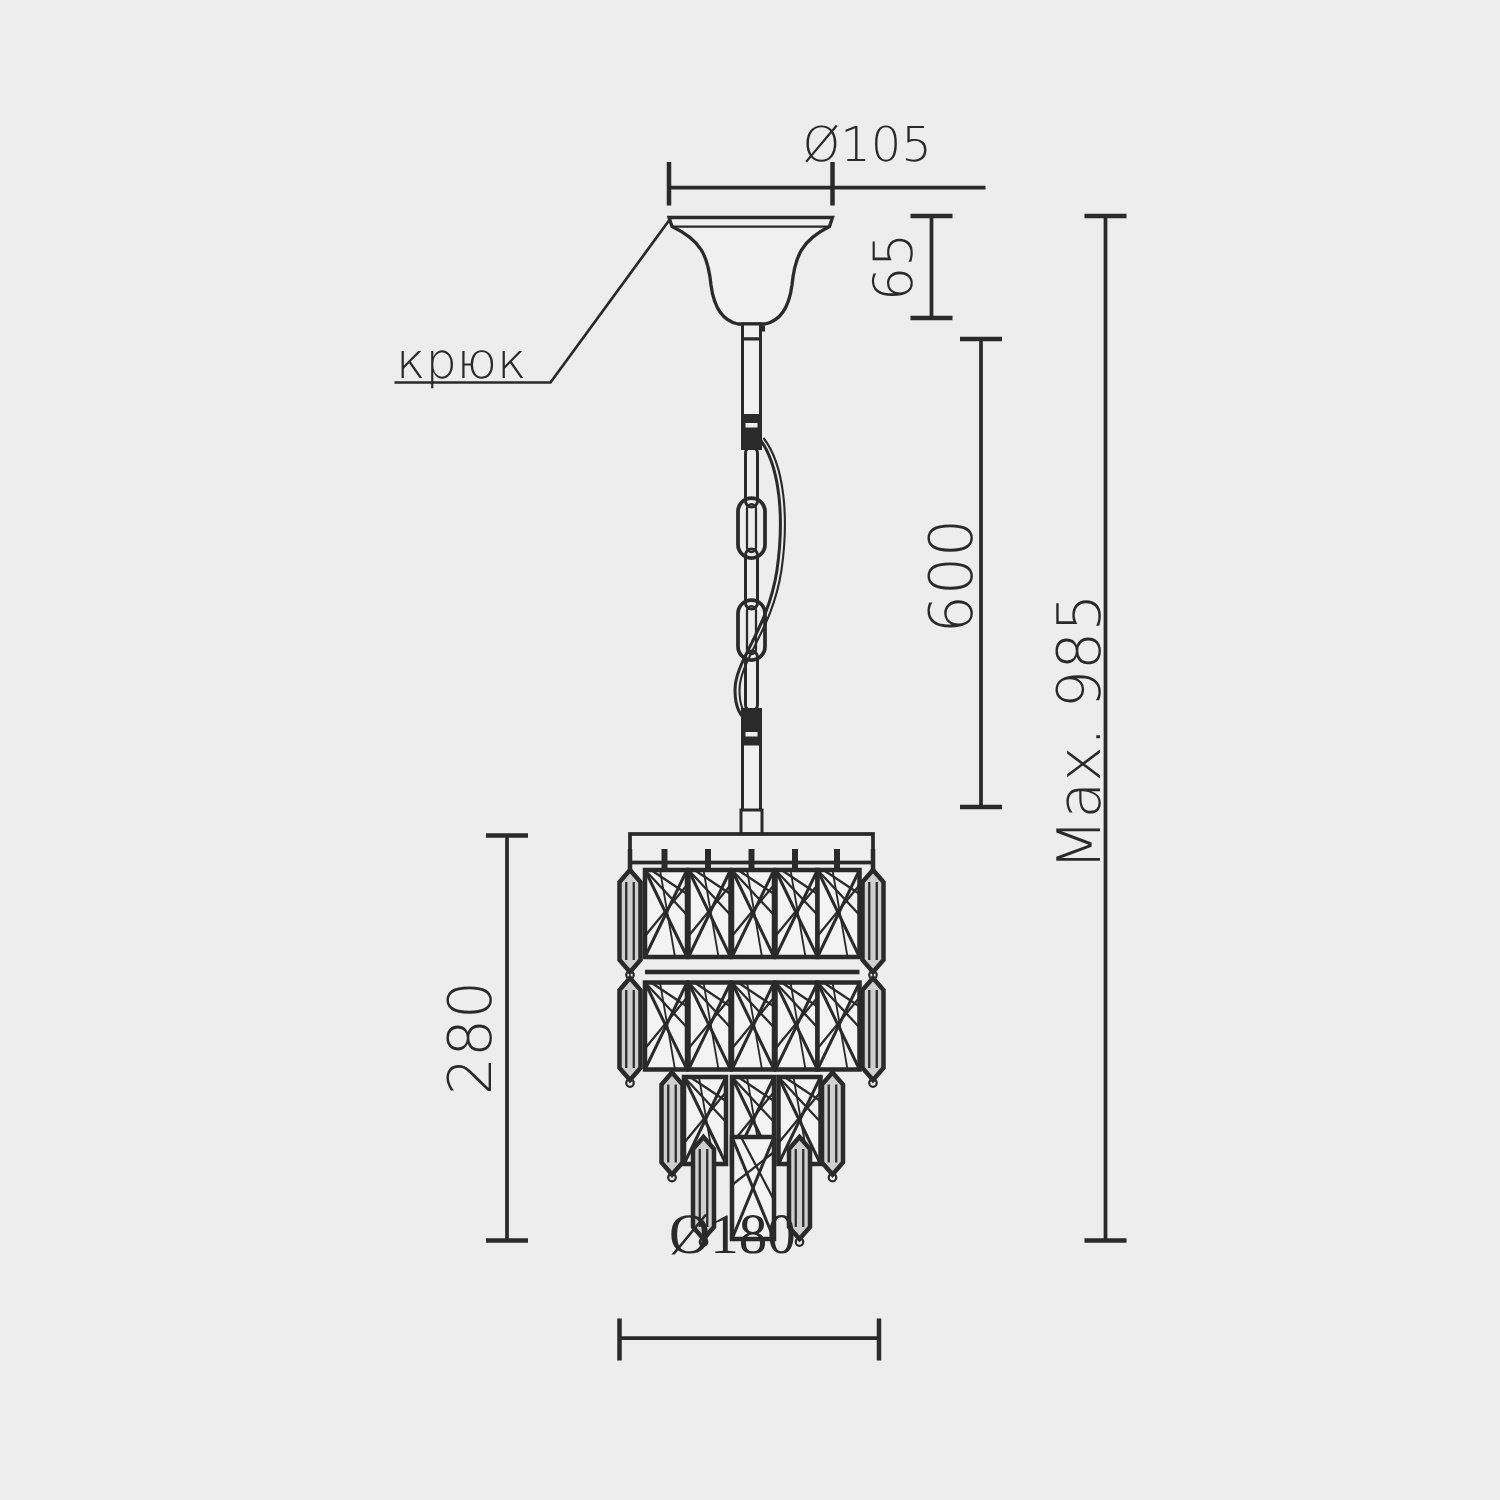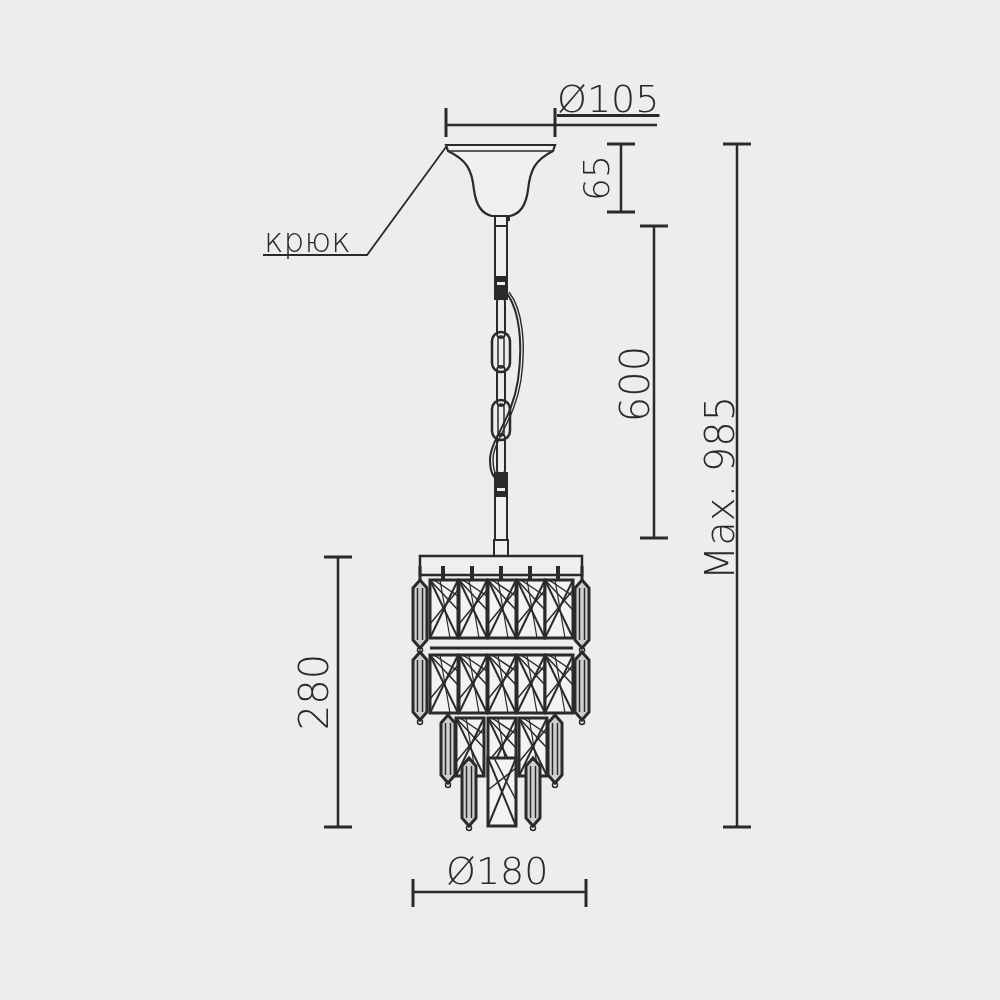--- a/index.html
+++ b/index.html
@@ -147,23 +147,23 @@
 
   <g>
     <line class="ln" x1="737" y1="144" x2="737" y2="827" stroke-width="2.5"></line>
     <line class="ln" x1="723" y1="144" x2="751" y2="144" stroke-width="3"></line>
     <line class="ln" x1="723" y1="827" x2="751" y2="827" stroke-width="3"></line>
   </g>
 </svg>
 
 <div class="lbl" style="left:264px; top:224px; font-size:33px;">крюк</div>
 
-<div class="lbl" style="left:557px; top:80px; font-size:38px;text-decoration:underline;">Ø105</div>
+<div class="lbl" style="left:535px; top:80px; font-size:32px;">Ø105</div>
 
 <div class="lbl rot" style="left:572px; top:160px; width:50px; height:36px; font-size:36px; text-align:center;">65</div>
 
 <div class="lbl rot" style="left:585px; top:364px; width:100px; height:40px; font-size:40px; text-align:center;">600</div>
 
 <div class="lbl rot" style="left:264px; top:672px; width:100px; height:40px; font-size:40px; text-align:center;">280</div>
 
-<div class="lbl" style="left:446px; top:852px; font-size:38px;">Ø180</div>
+<div class="lbl" style="left:446px; top:804px; font-size:38px;font-family:Liberation Serif, serif;">Ø180</div>
 
 <div class="lbl rot" style="left:620px; top:468px; width:200px; height:40px; font-size:40px; text-align:center;">Max. 985</div>
 
 </body></html>

